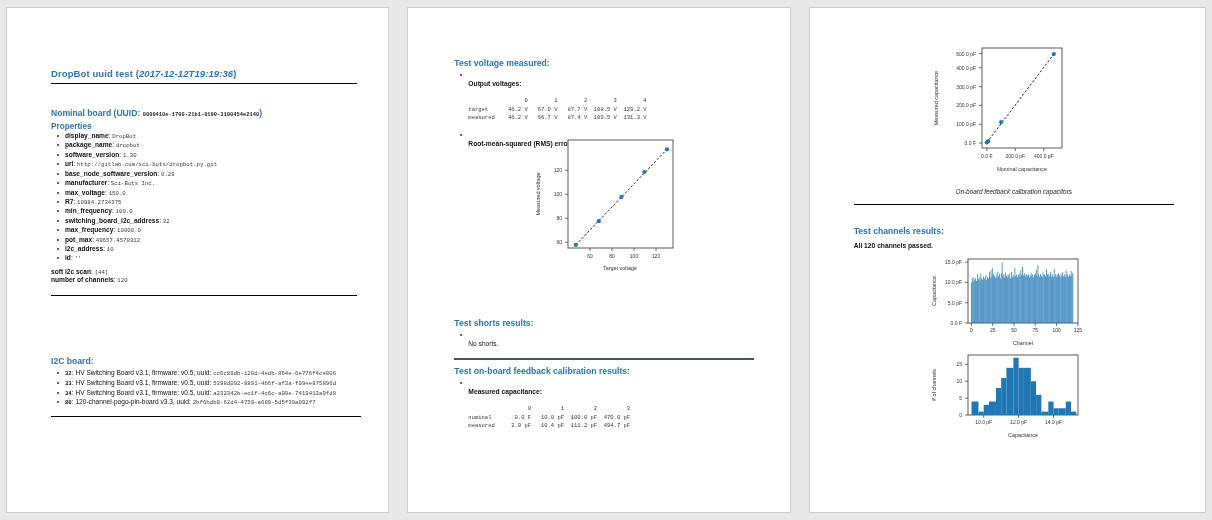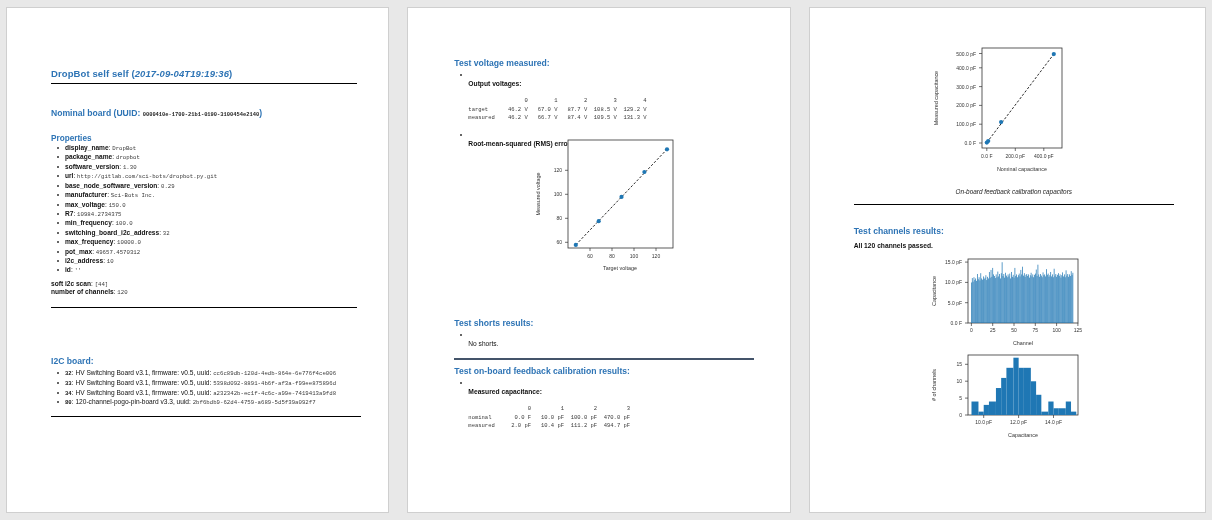--- a/index.html
+++ b/index.html
@@ -55,31 +55,31 @@
 </head>
 <body>
 
 <div class="pages">
 
   <div class="page page1">
     <div class="inner" style="padding:0;">
 
       <div style="position:absolute;left:44px;top:60px;width:306px;">
         <h1 class="doc-title">
-          <span>DropBot self self (</span><span class="ts">2017-09-04T19:19:36</span><span>)</span>
+          <span>DropBot uuid test (</span><span class="ts">2017-12-12T19:19:36</span><span>)</span>
         </h1>
         <div class="rule-thick"></div>
       </div>
 
       <div style="position:absolute;left:44px;top:100px;width:306px;">
         <h2 class="sect">
           <span>Nominal board (UUID: </span><span class="val mono" style="font-size:5.4px;color:#222;">0000410e-1700-21b1-0190-3100454e2140</span><span>)</span>
         </h2>
 
-        <h3 class="sub" style="margin-top:16px;">Properties</h3>
+        <h3 class="sub" style="margin-top:4px;">Properties</h3>
         <ul class="bul" id="properties-list">
             <li class="kv"><b>display_name</b><span>: </span><span class="val">DropBot</span></li>
             <li class="kv"><b>package_name</b><span>: </span><span class="val">dropbot</span></li>
             <li class="kv"><b>software_version</b><span>: </span><span class="val">1.30</span></li>
             <li class="kv"><b>url</b><span>: </span><span class="val">http://gitlab.com/sci-bots/dropbot.py.git</span></li>
             <li class="kv"><b>base_node_software_version</b><span>: </span><span class="val">0.29</span></li>
             <li class="kv"><b>manufacturer</b><span>: </span><span class="val">Sci-Bots Inc.</span></li>
           </ul>
 
         <ul class="bul" id="config-list">

